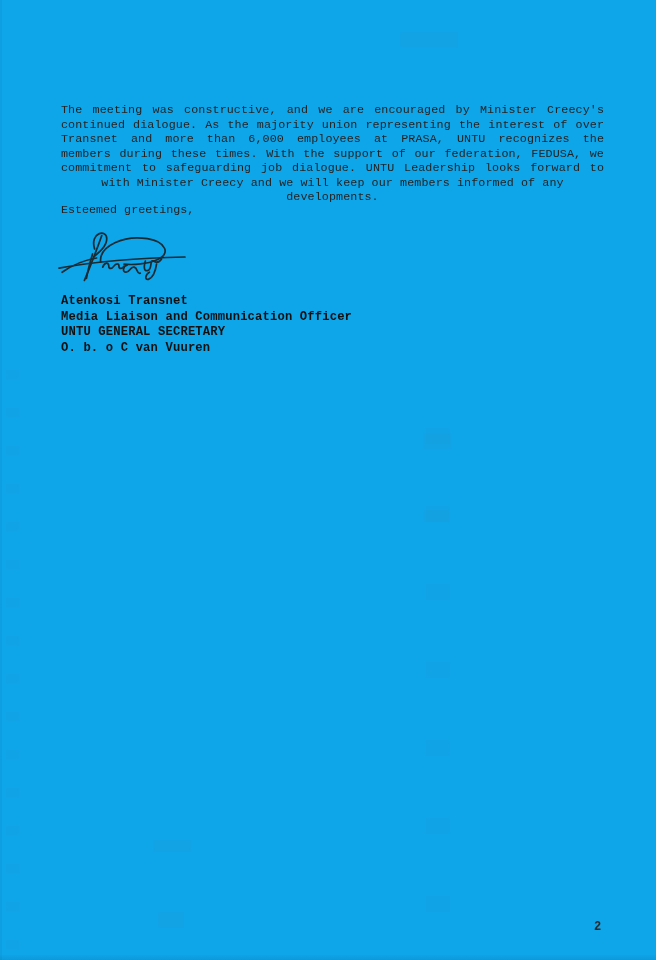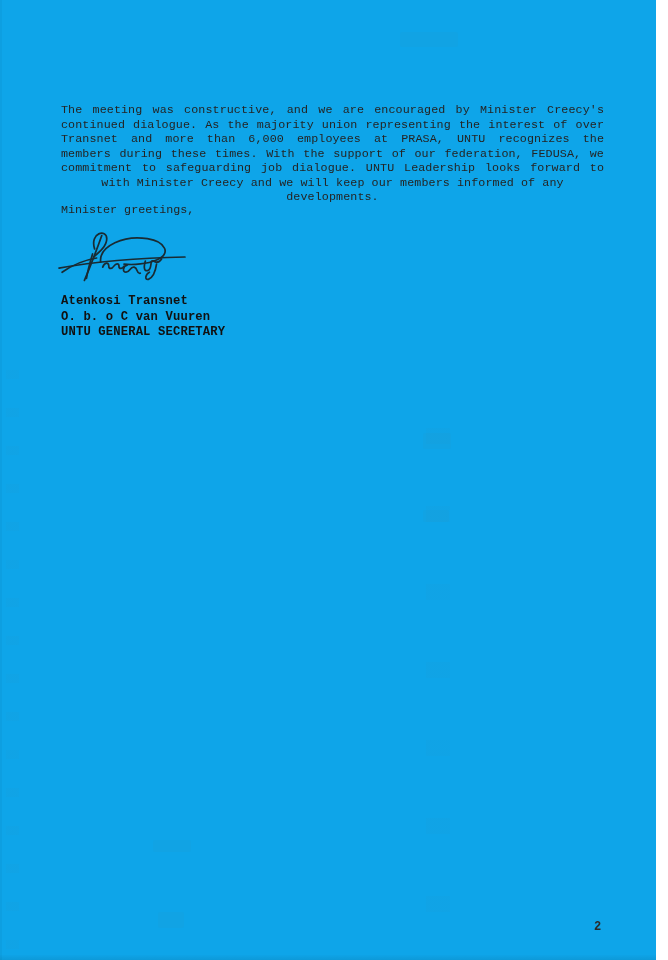--- a/index.html
+++ b/index.html
@@ -129,21 +129,21 @@
 
   <div class="body-paragraph">
     <div class="jline">The meeting was constructive, and we are encouraged by Minister Creecy's commitment to</div>
     <div class="jline">continued dialogue. As the majority union representing the interest of over 29,000 employees at</div>
     <div class="jline">Transnet and more than 6,000 employees at PRASA, UNTU recognizes the uncertainty facing our</div>
     <div class="jline">members during these times. With the support of our federation, FEDUSA, we are steadfast in our</div>
     <div class="jline">commitment to safeguarding job dialogue. UNTU Leadership looks forward to further engagements</div>
     <div class="jline-last">with Minister Creecy and we will keep our members informed of any developments.</div>
   </div>
 
-  <div class="closing">Minister greetings,</div>
+  <div class="closing">Esteemed greetings,</div>
 
   <div class="signature" title="">
     <svg viewBox="0 0 130 60" xmlns="http://www.w3.org/2000/svg" fill="none" stroke="#1b1b1b" stroke-width="1.7" stroke-linecap="round" opacity="0.88">
 
       <path d="M3,41 C30,36 72,31 127,30"></path>
 
       <path d="M44,35 C42,19 68,8 90,12 C108,15 114,27 99,33 C90,37 76,38 67,37"></path>
 
       <path d="M38,22 C33,6 50,2 50,12 C50,19 43,25 37,30"></path>
 
@@ -155,22 +155,23 @@
       <path d="M46,40 c2,-5 6,-5 6,-1 c0,3 3,3 5,0 c2,-3 5,-3 5,0 c0,3 3,3 5,0"></path>
       <path d="M70,38 c-4,1 -5,7 -1,7 c4,0 4,-6 8,-5 c4,1 2,7 6,6"></path>
       <path d="M88,34 c-2,7 -1,11 3,9 c4,-2 1,-11 5,-9 c3,2 6,1 8,-2"></path>
 
       <path d="M99,37 c-1,7 -3,13 -8,15 c-4,1 -3,-5 1,-7"></path>
     </svg>
   </div>
 
   <div class="signer-block">
     <div>Atenkosi Transnet</div>
+    <div>Media Liaison and Communication Officer</div>
+    <div>UNTU GENERAL SECRETARY</div>
     <div>O. b. o C van Vuuren</div>
-    <div>UNTU GENERAL SECRETARY</div>
   </div>
 
   <div class="page-number">2</div>
 
   <div class="smudge" style="left:400px; top:32px; width:58px; height:15px;"></div>
   <div class="smudge" style="left:423px; top:433px; width:28px; height:16px;"></div>
   <div class="smudge" style="left:423px; top:510px; width:26px; height:12px;"></div>
   <div class="smudge" style="left:153px; top:840px; width:38px; height:12px;"></div>
   <div class="smudge" style="left:158px; top:912px; width:26px; height:16px;"></div>
   <div class="edge-strip-left"></div>

